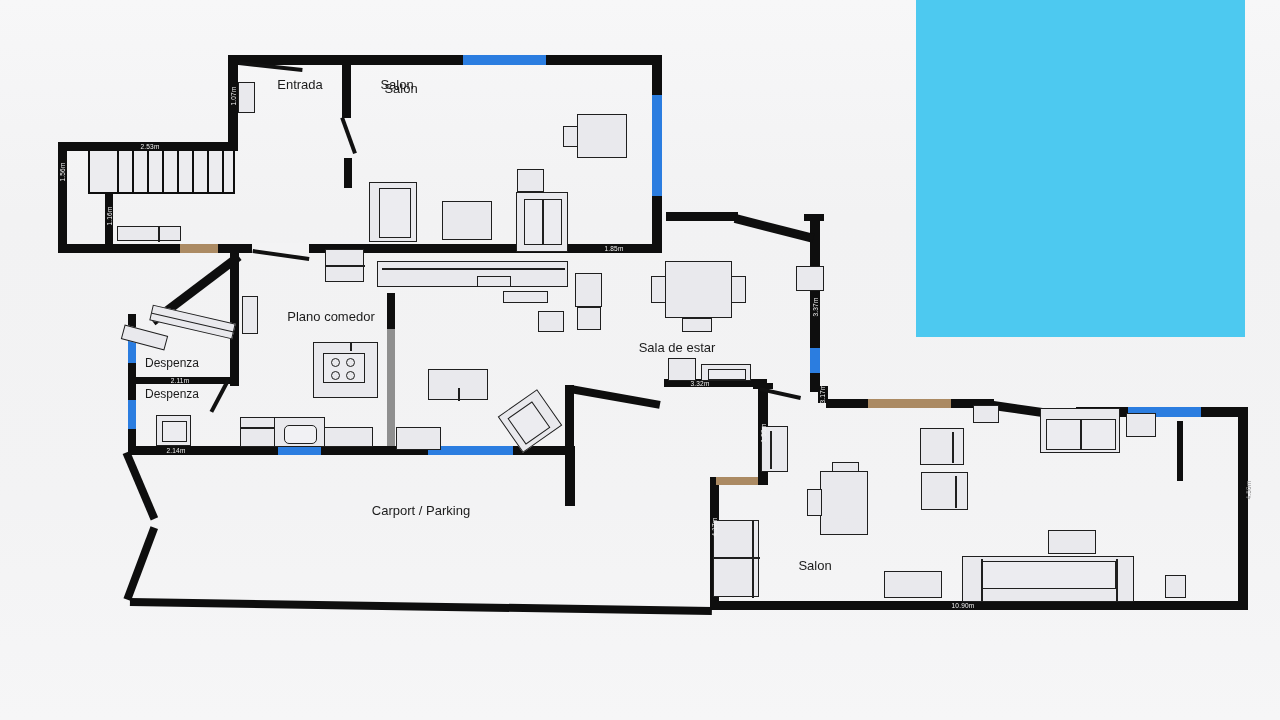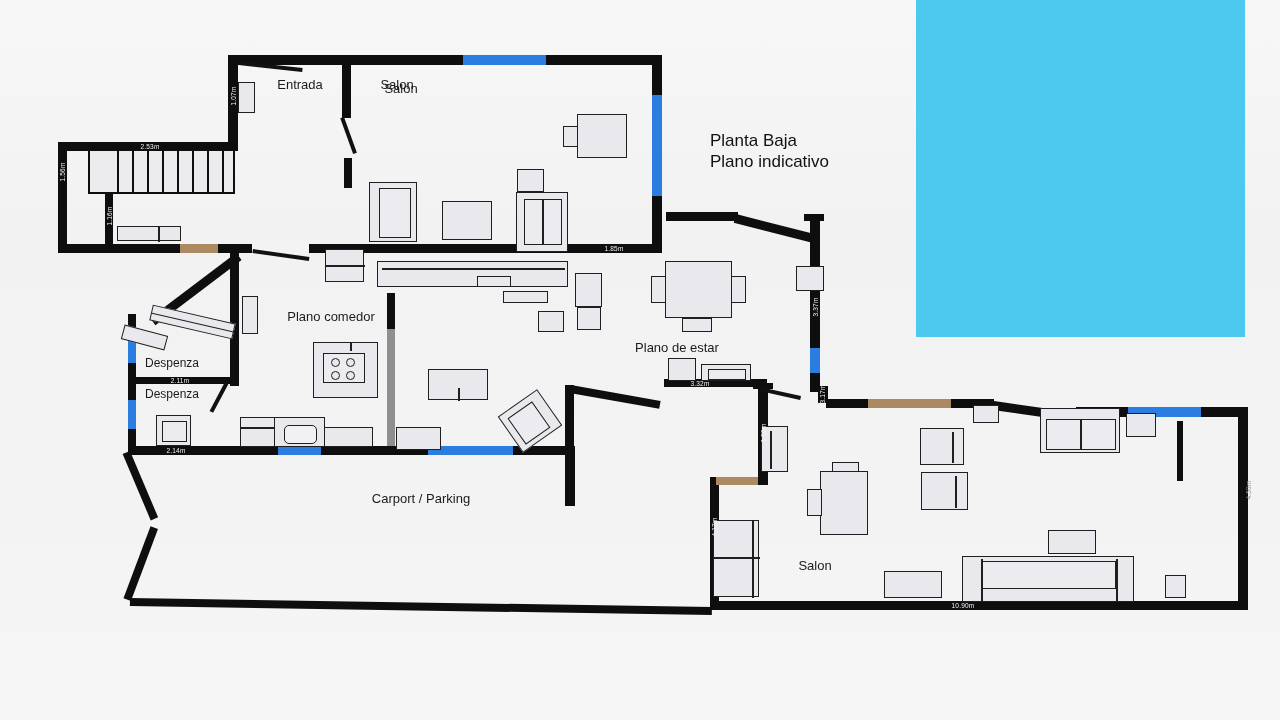--- a/index.html
+++ b/index.html
@@ -189,39 +189,35 @@
         <div class="inner-line" style="left: 18px; top: 2px; width: 1.5px; height: 42px;"></div>
         <div class="inner-line" style="left: 153px; top: 2px; width: 1.5px; height: 42px;"></div>
         <div class="inner-rect" style="left: 19px; top: 4px; width: 134px; height: 28px;"></div>
       </div>
       <div class="abs furn" style="left: 884px; top: 571px; width: 58px; height: 27px;"></div>
       <div class="abs furn" style="left: 1165px; top: 575px; width: 21px; height: 23px;"></div>
       <div class="abs lbl" style="left: 300px; top: 84px; font-size: 13px;">Entrada</div>
       <div class="abs lbl" style="left: 397px; top: 84px; font-size: 13px;">Salon</div>
       <div class="abs lbl" style="left: 401px; top: 88px; font-size: 13px;">Salón</div>
       <div class="abs lbl" style="left: 331px; top: 316px; font-size: 13px;">Plano comedor</div>
-      <div class="abs lbl" style="left: 677px; top: 347px; font-size: 13px;">Plano de estar</div>
+      <div class="abs lbl" style="left: 677px; top: 347px; font-size: 13px;">Sala de estar</div>
       <div class="abs lbl" style="left: 172px; top: 363px; font-size: 12px;">Despenza</div>
       <div class="abs lbl" style="left: 172px; top: 394px; font-size: 12px;">Despenza</div>
-      <div class="abs lbl" style="left: 421px; top: 498px; font-size: 13px;">Carport / Parking</div>
+      <div class="abs lbl" style="left: 421px; top: 510px; font-size: 13px;">Carport / Parking</div>
       <div class="abs lbl" style="left: 815px; top: 565px; font-size: 13px;">Salon</div>
       <div class="abs dim" style="left: 150px; top: 146px;">2.53m</div>
       <div class="abs dim rot" style="left: 62px; top: 172px;">1.56m</div>
       <div class="abs dim rot" style="left: 109px; top: 216px;">1.16m</div>
       <div class="abs dim rot" style="left: 233px; top: 96px;">1.07m</div>
       <div class="abs dim" style="left: 483px; top: 291px;">2.72m</div>
       <div class="abs dim" style="left: 614px; top: 248px;">1.85m</div>
       <div class="abs dim rot" style="left: 569px; top: 322px;">1.54m</div>
       <div class="abs dim" style="left: 180px; top: 380px;">2.11m</div>
       <div class="abs dim" style="left: 176px; top: 450px;">2.14m</div>
       <div class="abs dim rot" style="left: 815px; top: 307px;">3.37m</div>
       <div class="abs dim" style="left: 700px; top: 383px;">3.32m</div>
       <div class="abs dim rot" style="left: 822px; top: 394px;">3.17m</div>
       <div class="abs dim rot" style="left: 763px; top: 433px;">1.50m</div>
       <div class="abs dim rot" style="left: 714px; top: 527px;">4.17m</div>
       <div class="abs dim" style="left: 963px; top: 605px;">10.90m</div>
       <div class="abs dim rot dark" style="left: 1248px; top: 490px;">4.50m</div>
     </div>
-  <div id="title">
-    <div>Planta Baja</div>
-    <div>Plano indicativo</div>
-  </div>
 </div>
 
 </body></html>

